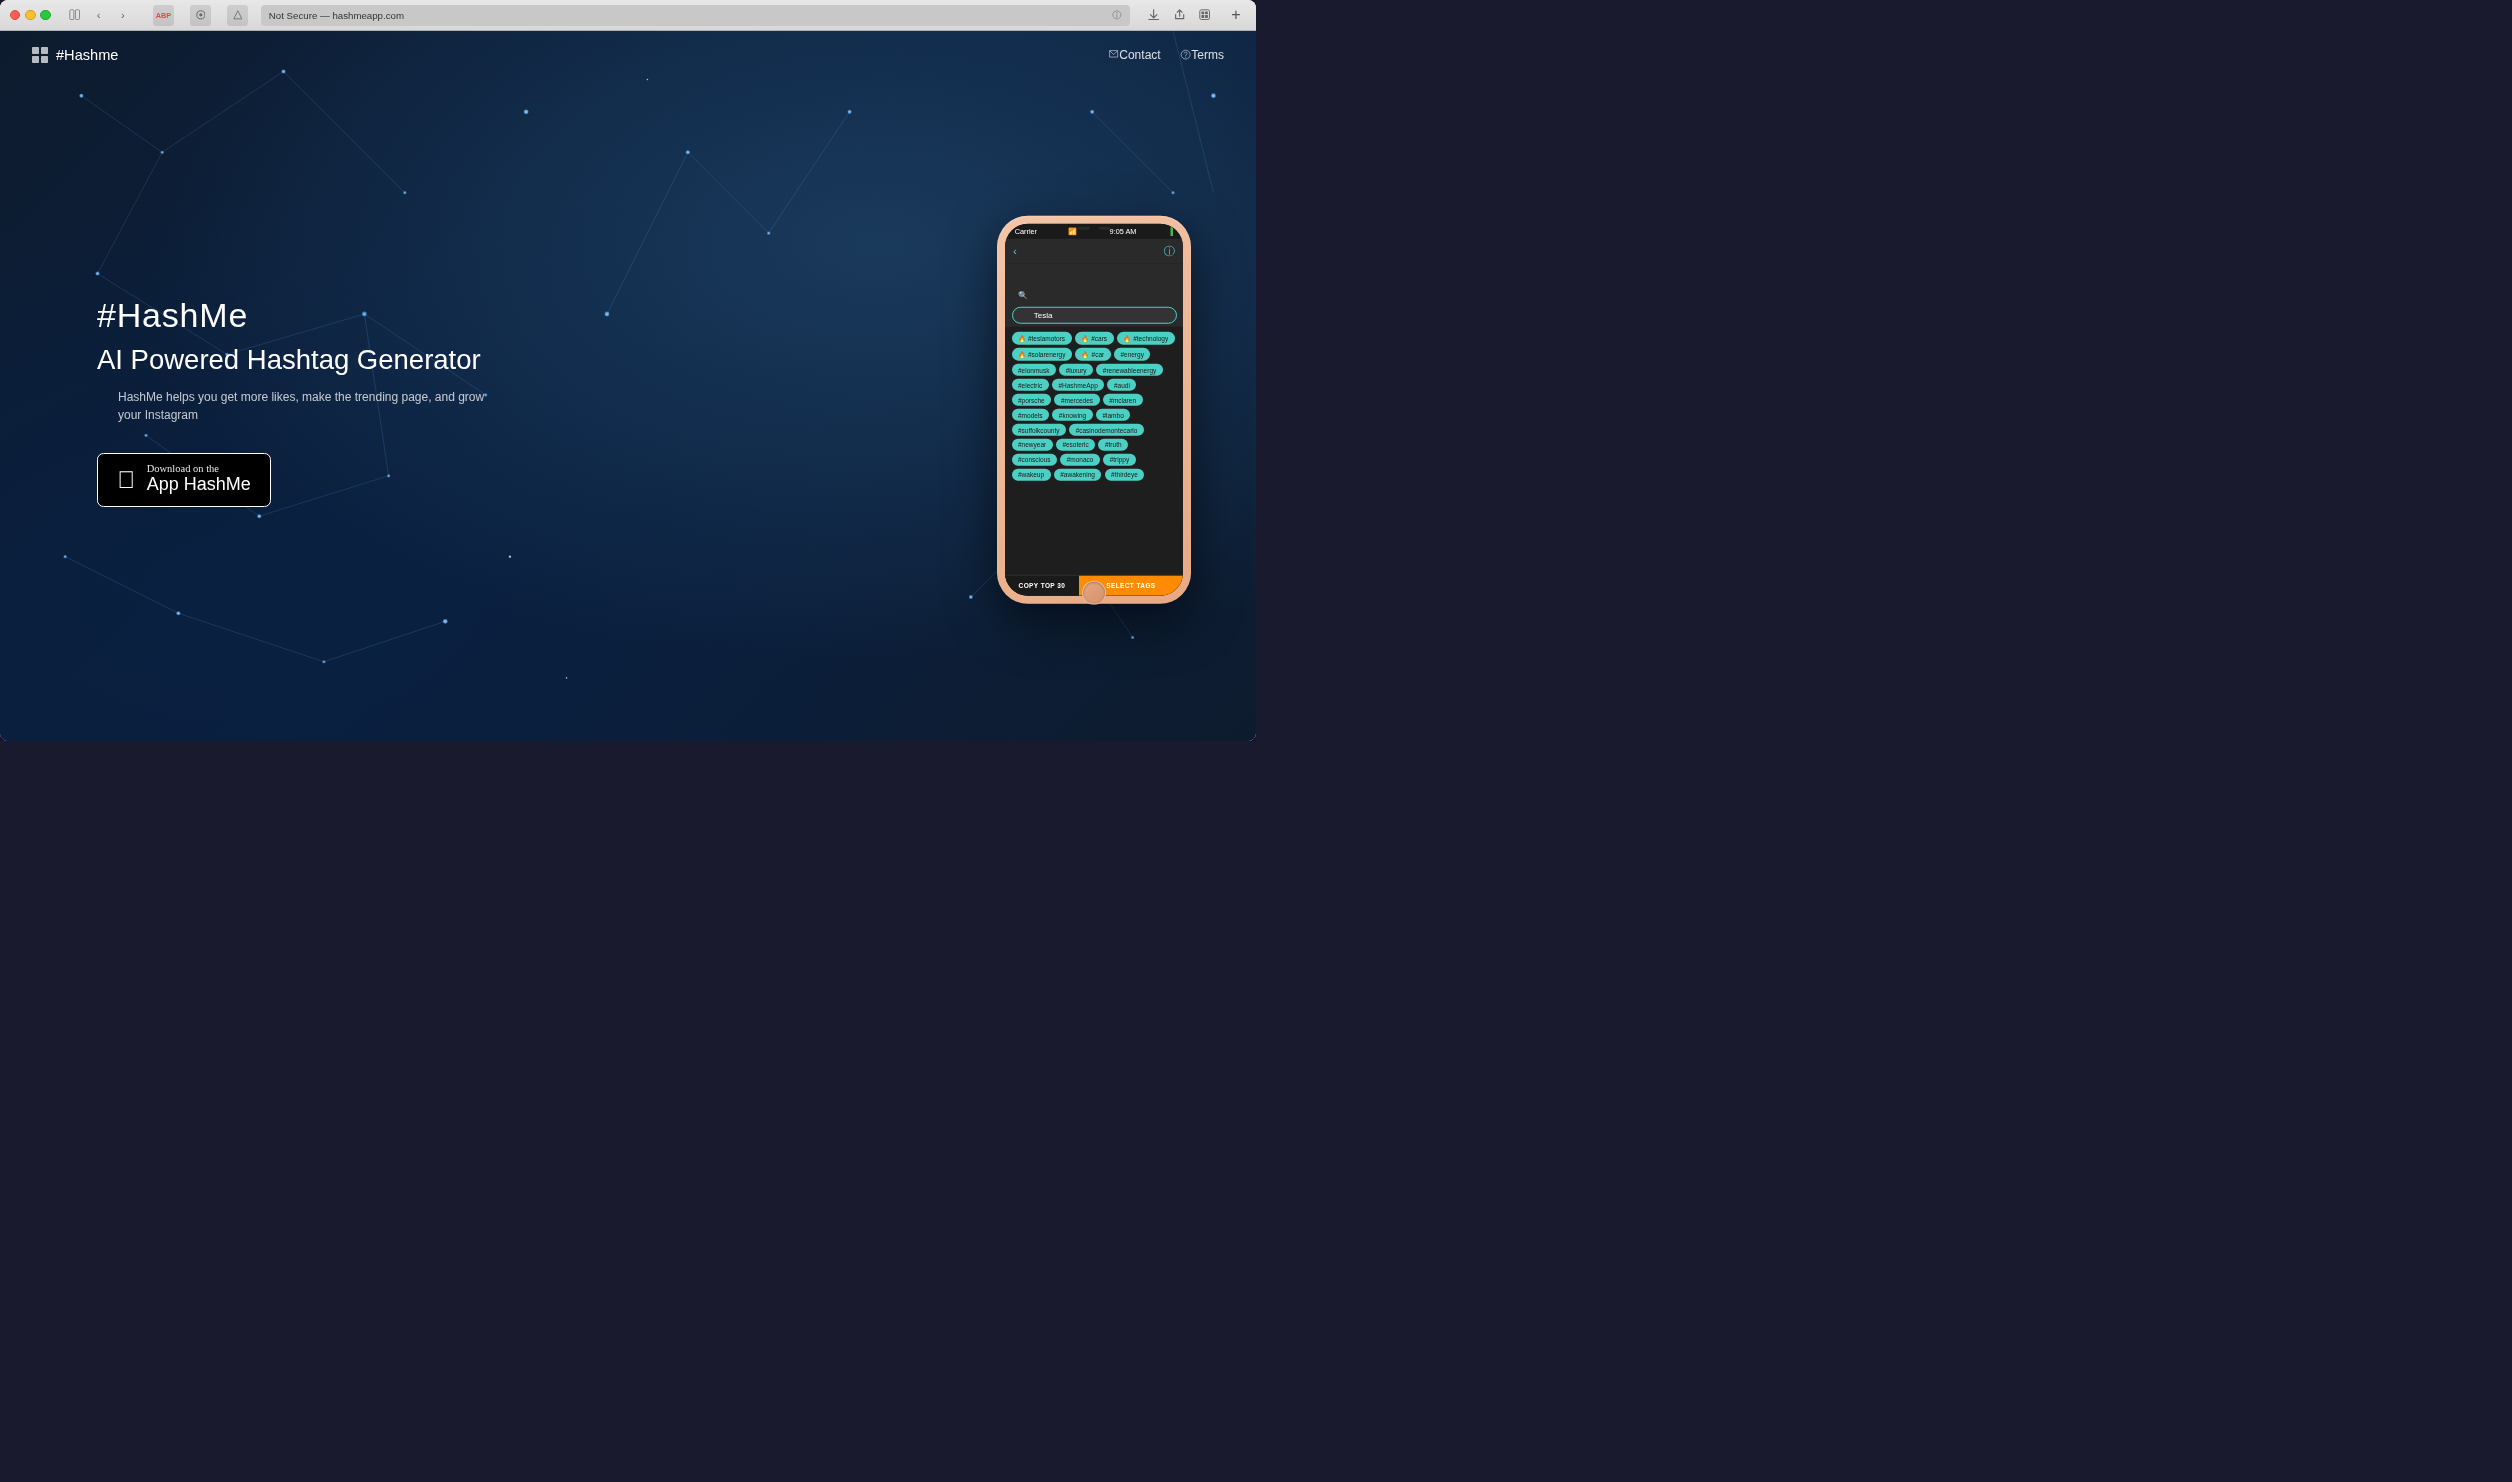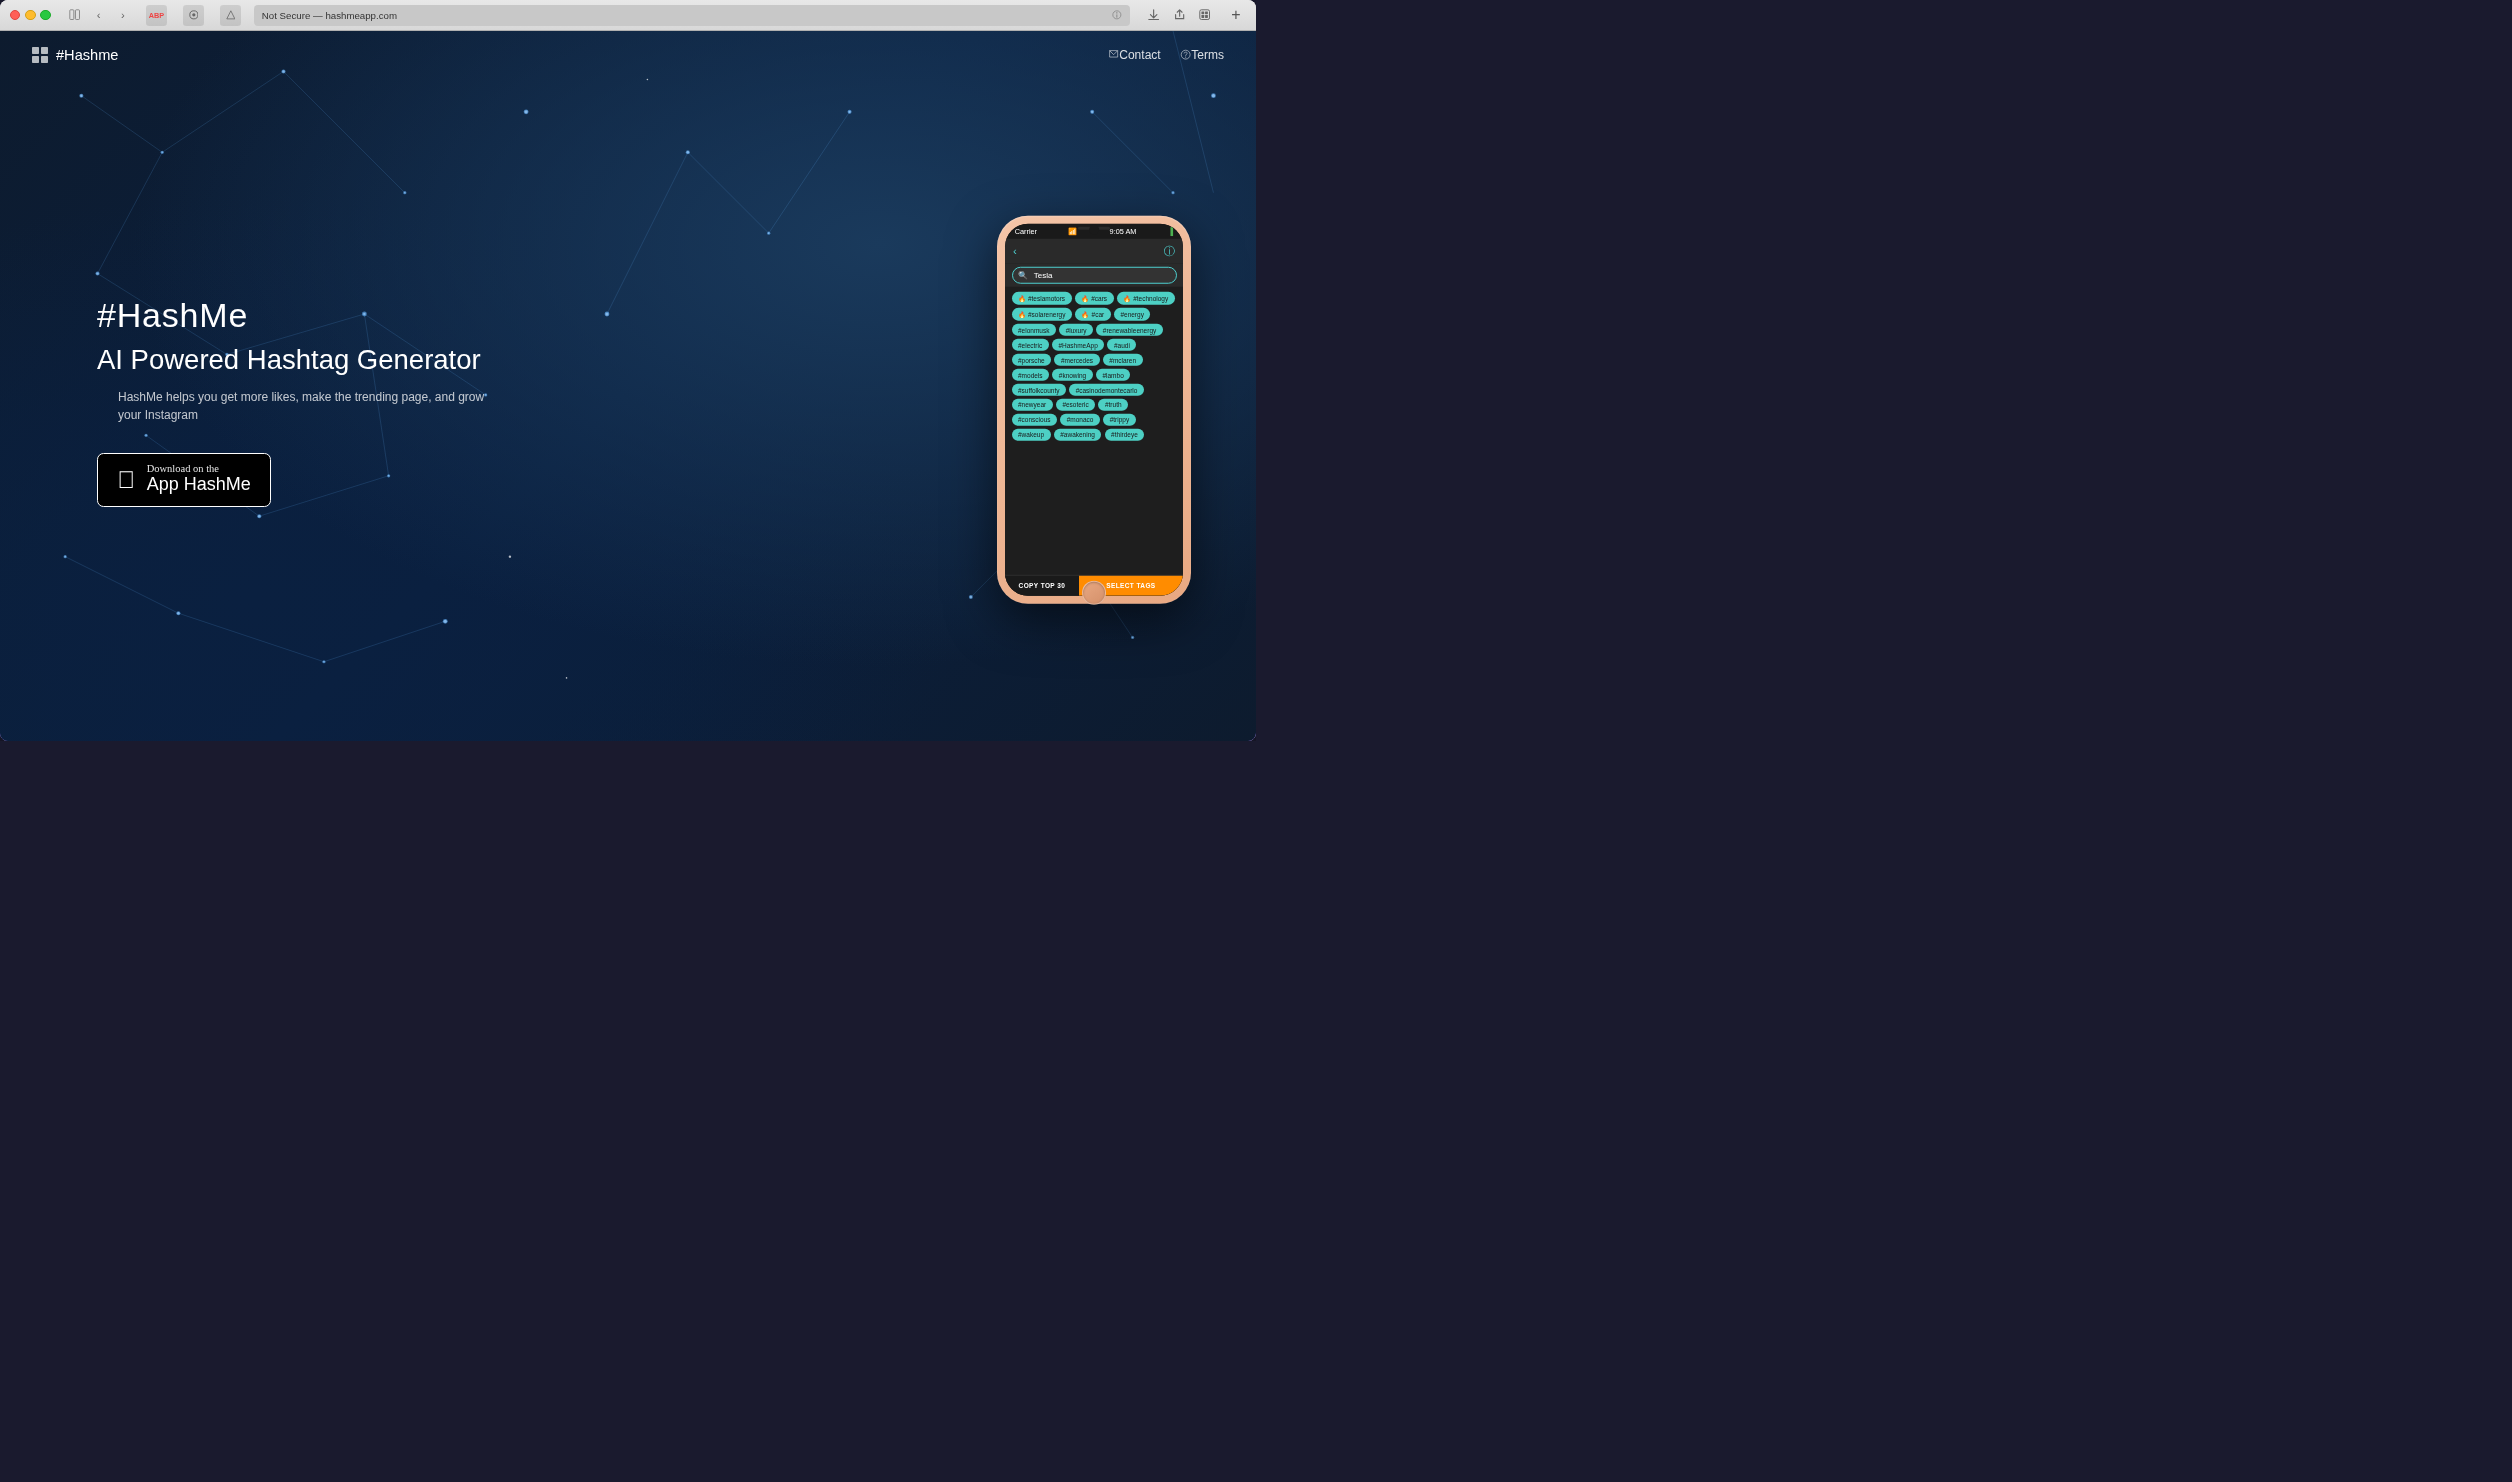--- a/index.html
+++ b/index.html
@@ -72,21 +72,21 @@
       color: #666;
       display: flex;
       align-items: center;
       justify-content: center;
       font-size: 10.5px;
     }
 
     .browser-extensions {
       display: flex;
       gap: 16px;
-      margin-left: 6px;
+      margin-left: 13px;
       align-items: center;
     }
     .ext-btn {
       width: 21px;
       height: 21px;
       border-radius: 3.2px;
       background: rgba(0,0,0,0.1);
       border: none;
       cursor: pointer;
       display: flex;
@@ -386,20 +386,21 @@
     }
 
     .phone-search-input {
       background: #333;
       border: 1.6px solid #4dd0d0;
       border-radius: 16px;
       padding: 3.2px 8px 3.2px 18px;
       color: white;
       font-size: 8px;
       width: 100%;
+      margin-top: 40px;
     }
 
     
     .tags-container {
       flex: 1;
       padding: 4.9px 6.5px;
       overflow: hidden;
       display: flex;
       flex-wrap: wrap;
       gap: 3.2px;

